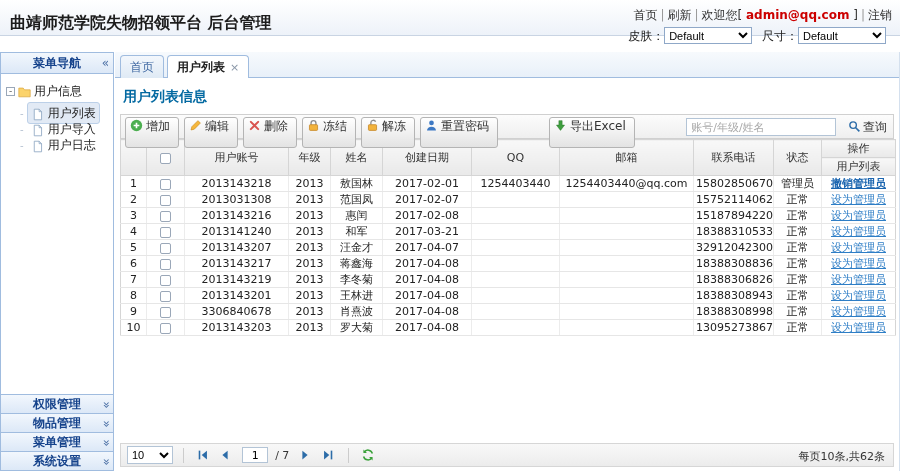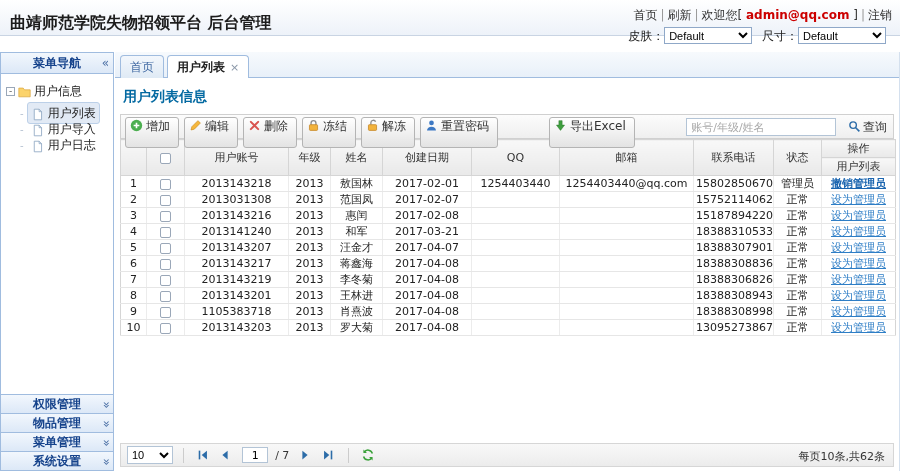--- a/index.html
+++ b/index.html
@@ -265,21 +265,21 @@
           </tr>
           <tr>
             <td>5</td>
             <td><span class="cb"></span></td>
             <td>2013143207</td>
             <td>2013</td>
             <td>汪金才</td>
             <td>2017-04-07</td>
             <td></td>
             <td></td>
-            <td>18388307901</td>
+            <td>32912042300</td>
             <td>正常</td>
             <td><a class="action-link">设为管理员</a></td>
           </tr>
           <tr>
             <td>6</td>
             <td><span class="cb"></span></td>
             <td>2013143217</td>
             <td>2013</td>
             <td>蒋鑫海</td>
             <td>2017-04-08</td>
@@ -311,21 +311,21 @@
             <td>2017-04-08</td>
             <td></td>
             <td></td>
             <td>18388308943</td>
             <td>正常</td>
             <td><a class="action-link">设为管理员</a></td>
           </tr>
           <tr>
             <td>9</td>
             <td><span class="cb"></span></td>
-            <td>1105383718</td>
+            <td>3306840678</td>
             <td>2013</td>
             <td>肖熹波</td>
             <td>2017-04-08</td>
             <td></td>
             <td></td>
             <td>18388308998</td>
             <td>正常</td>
             <td><a class="action-link">设为管理员</a></td>
           </tr>
           <tr>

